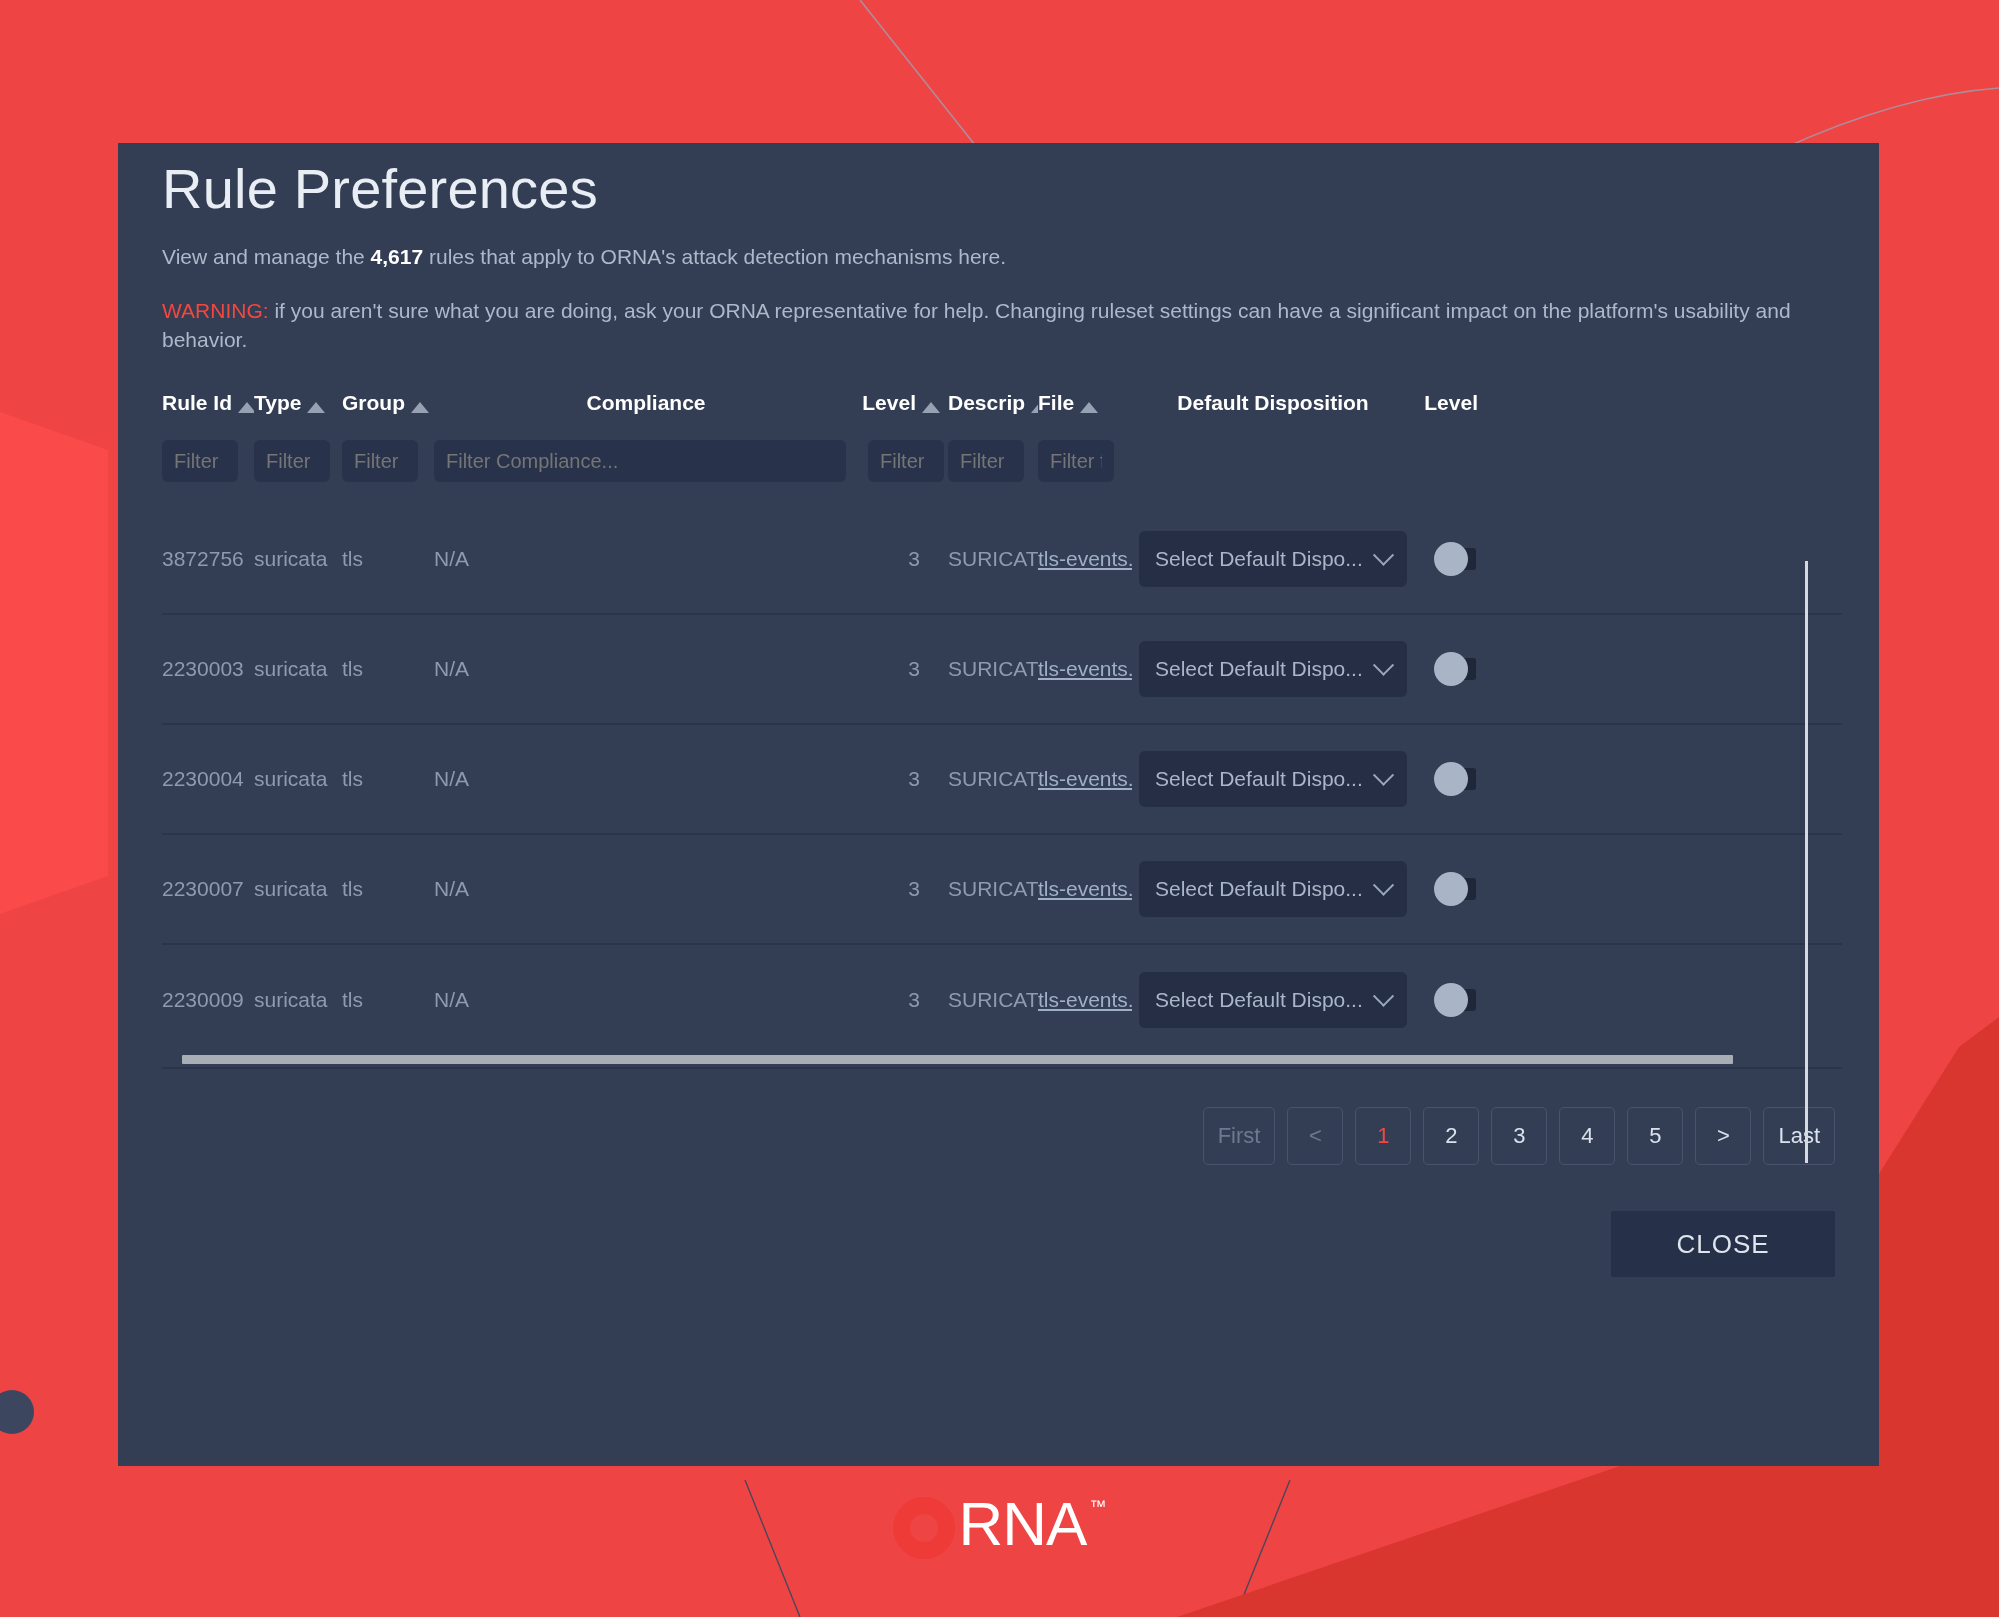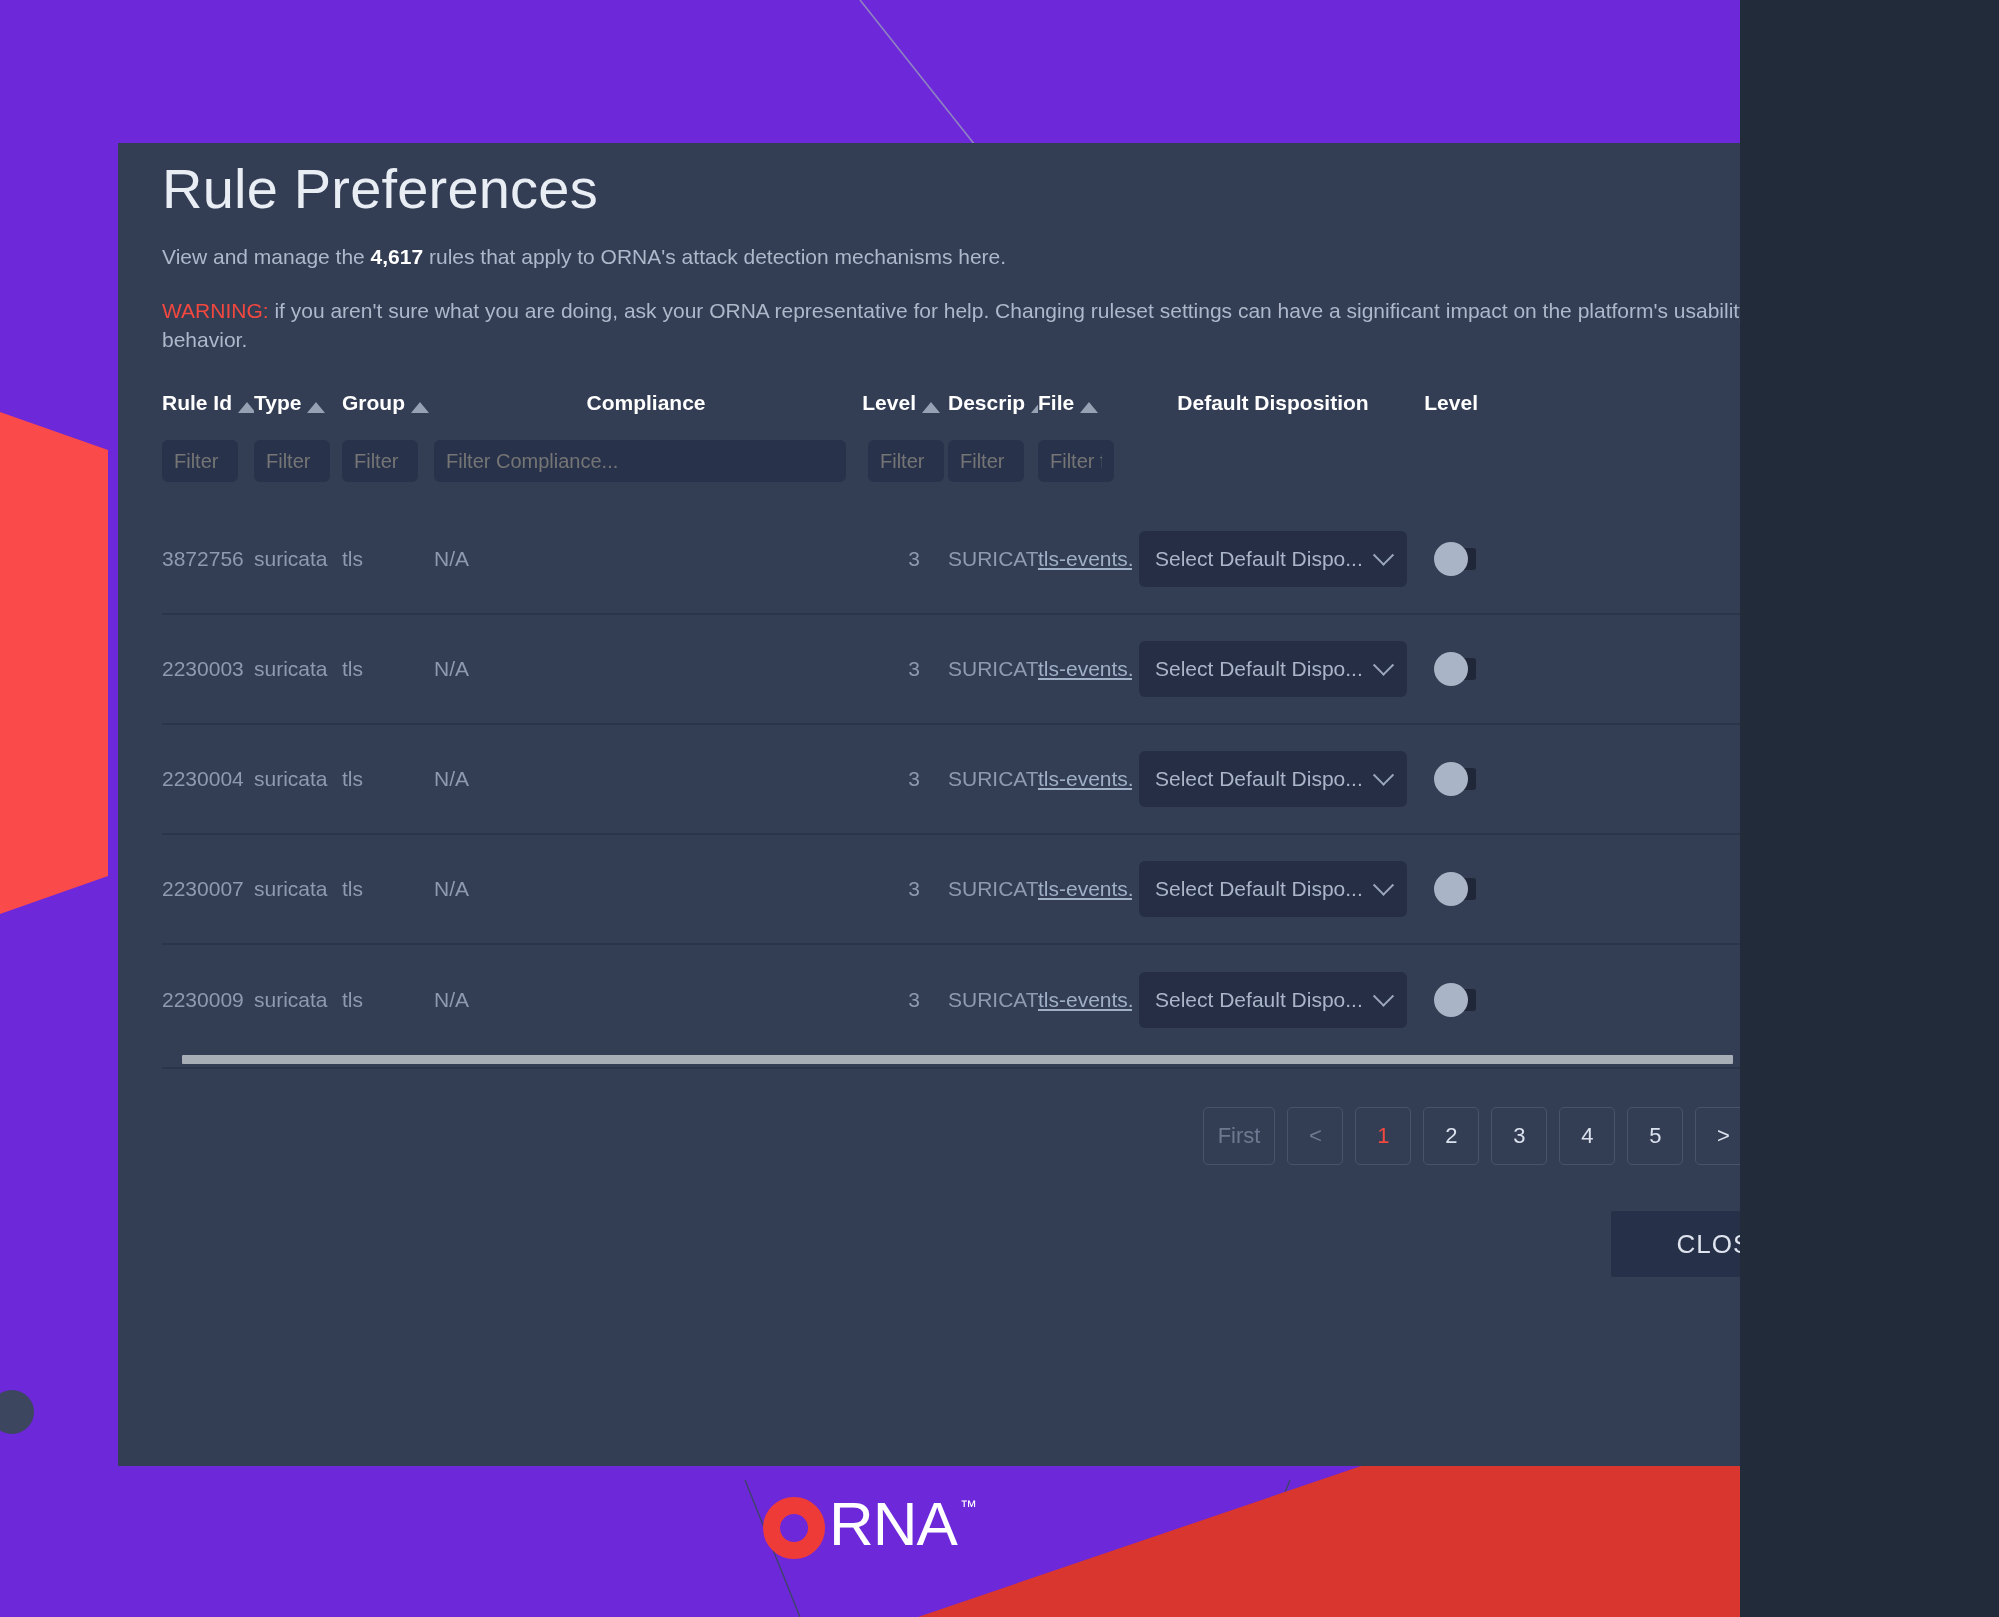--- a/index.html
+++ b/index.html
@@ -6,22 +6,22 @@
   * { box-sizing: border-box; }
   html, body {
     margin: 0; padding: 0;
     width: 1999px; height: 1617px;
     overflow: hidden;
     background: #222b3a;
     font-family: "Liberation Sans", sans-serif;
   }
   #stage {
     position: relative;
-    width: 1740px; height: 1617px;
-    background: #6d28d9;
+    width: 1999px; height: 1617px;
+    background: #ef4444;
     overflow: hidden;
   }
 
   
   .bg-layer { position: absolute; inset: 0; overflow: hidden; pointer-events: none; }
 
   .shape-red-left {
     position: absolute;
     left: -40px; top: 398px;
     width: 148px; height: 530px;

